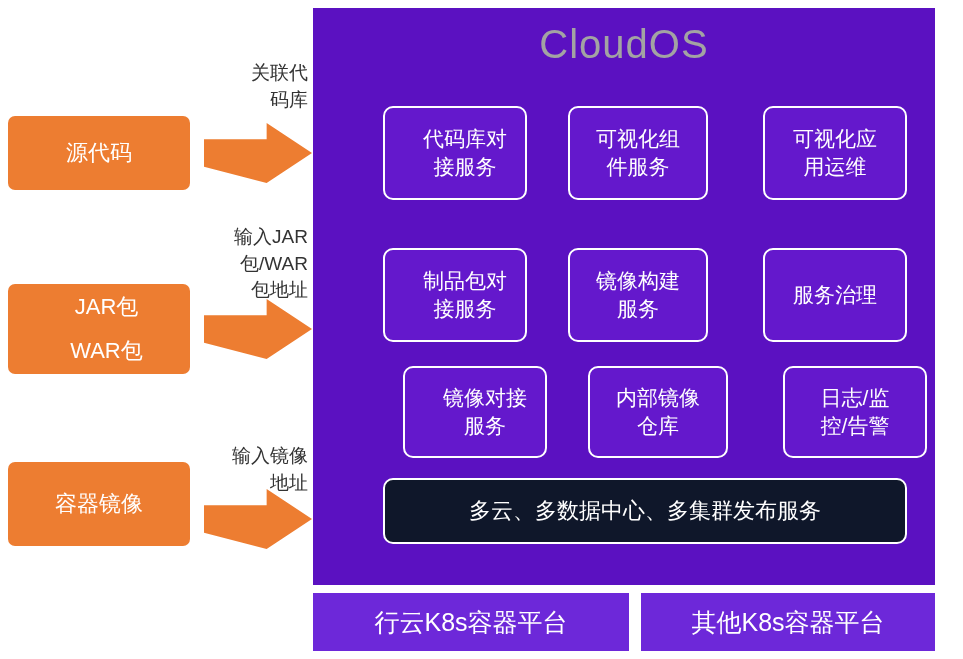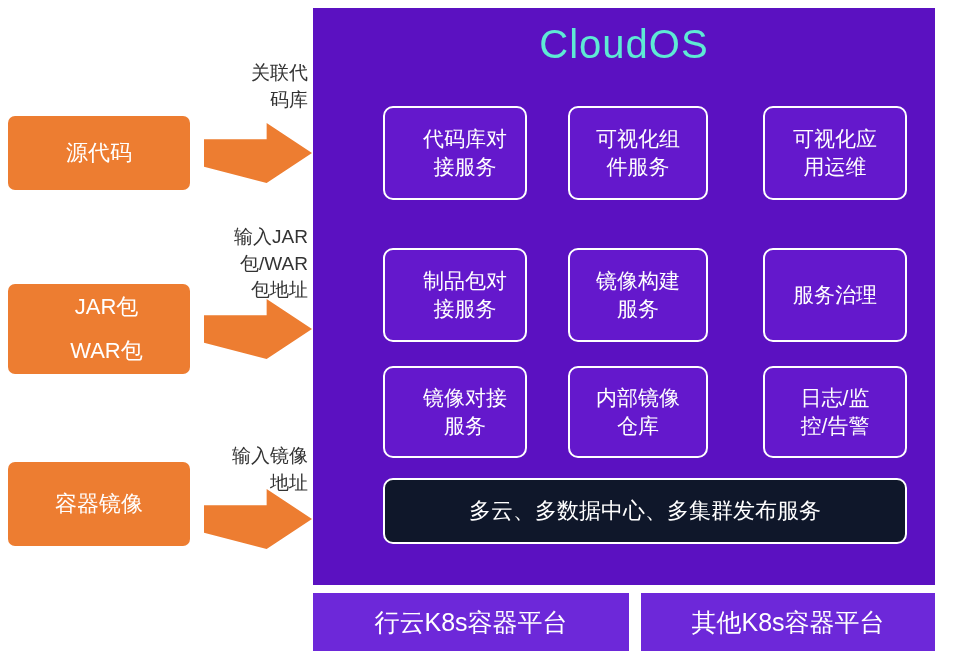--- a/index.html
+++ b/index.html
@@ -42,38 +42,38 @@
   .arrow-2 { top:299px; }
   .arrow-3 { top:489px; }
 
   
   .panel {
     position:absolute; left:313px; top:8px; width:622px; height:577px;
     background:#5B11C1;
   }
   .panel-title {
     position:absolute; top:14px; left:0; width:100%;
-    text-align:center; color:#5eead4; font-size:40px; font-weight:500;
+    text-align:center; color:#a3a3a3; font-size:40px; font-weight:500;
     letter-spacing:1px;
   }
 
   
   .svc {
     position:absolute; background:#6418CC;
     border:2px solid #ffffff; border-radius:10px;
     color:#fff; font-size:21px; line-height:1.35;
     display:flex; align-items:center; justify-content:center;
     text-align:center;
   }
   .c1 { left:70px;  width:144px;padding-left:20px; }
   .c2 { left:255px; width:140px; }
   .c3 { left:450px; width:144px;text-align:center; }
   .r1 { top:98px;  height:94px; }
   .r2 { top:240px; height:94px; }
-  .r3 { top:358px; height:92px; }
+  .r3 { top:358px; height:92px;margin-left:20px; }
 
   .svc-wide {
     position:absolute; left:70px; top:470px; width:524px; height:66px;
     background:#0f172a; border:2px solid #fff; border-radius:10px;
     color:#fff; font-size:22px;
     display:flex; align-items:center; justify-content:center;
     text-align:center;
   }
 
   

